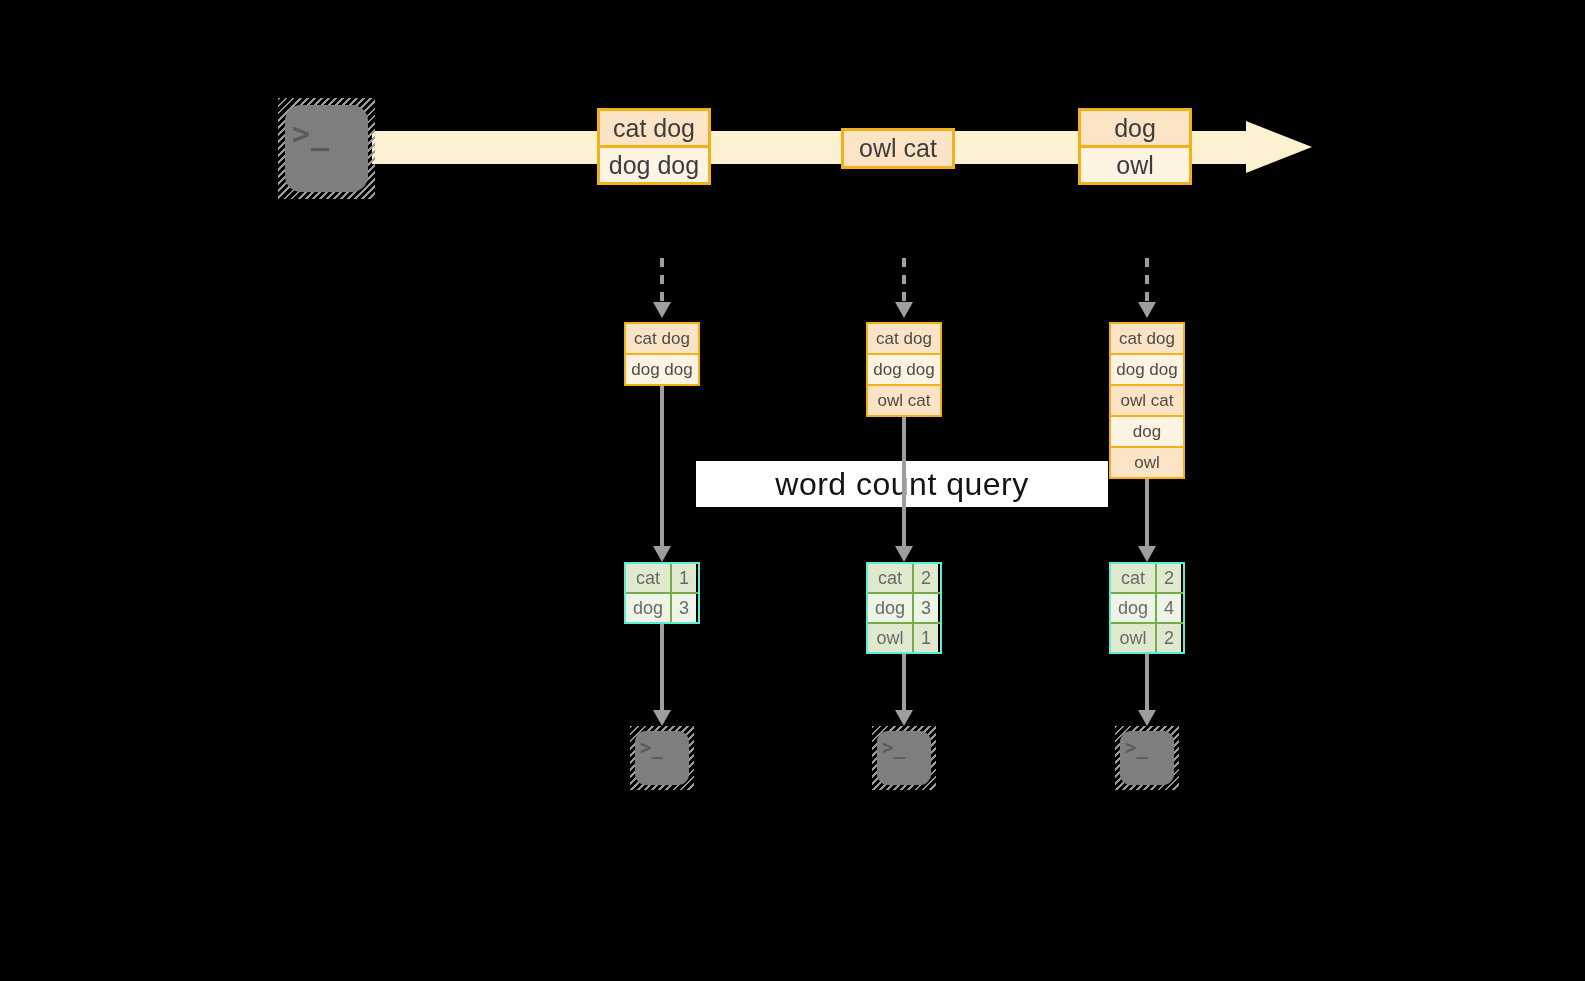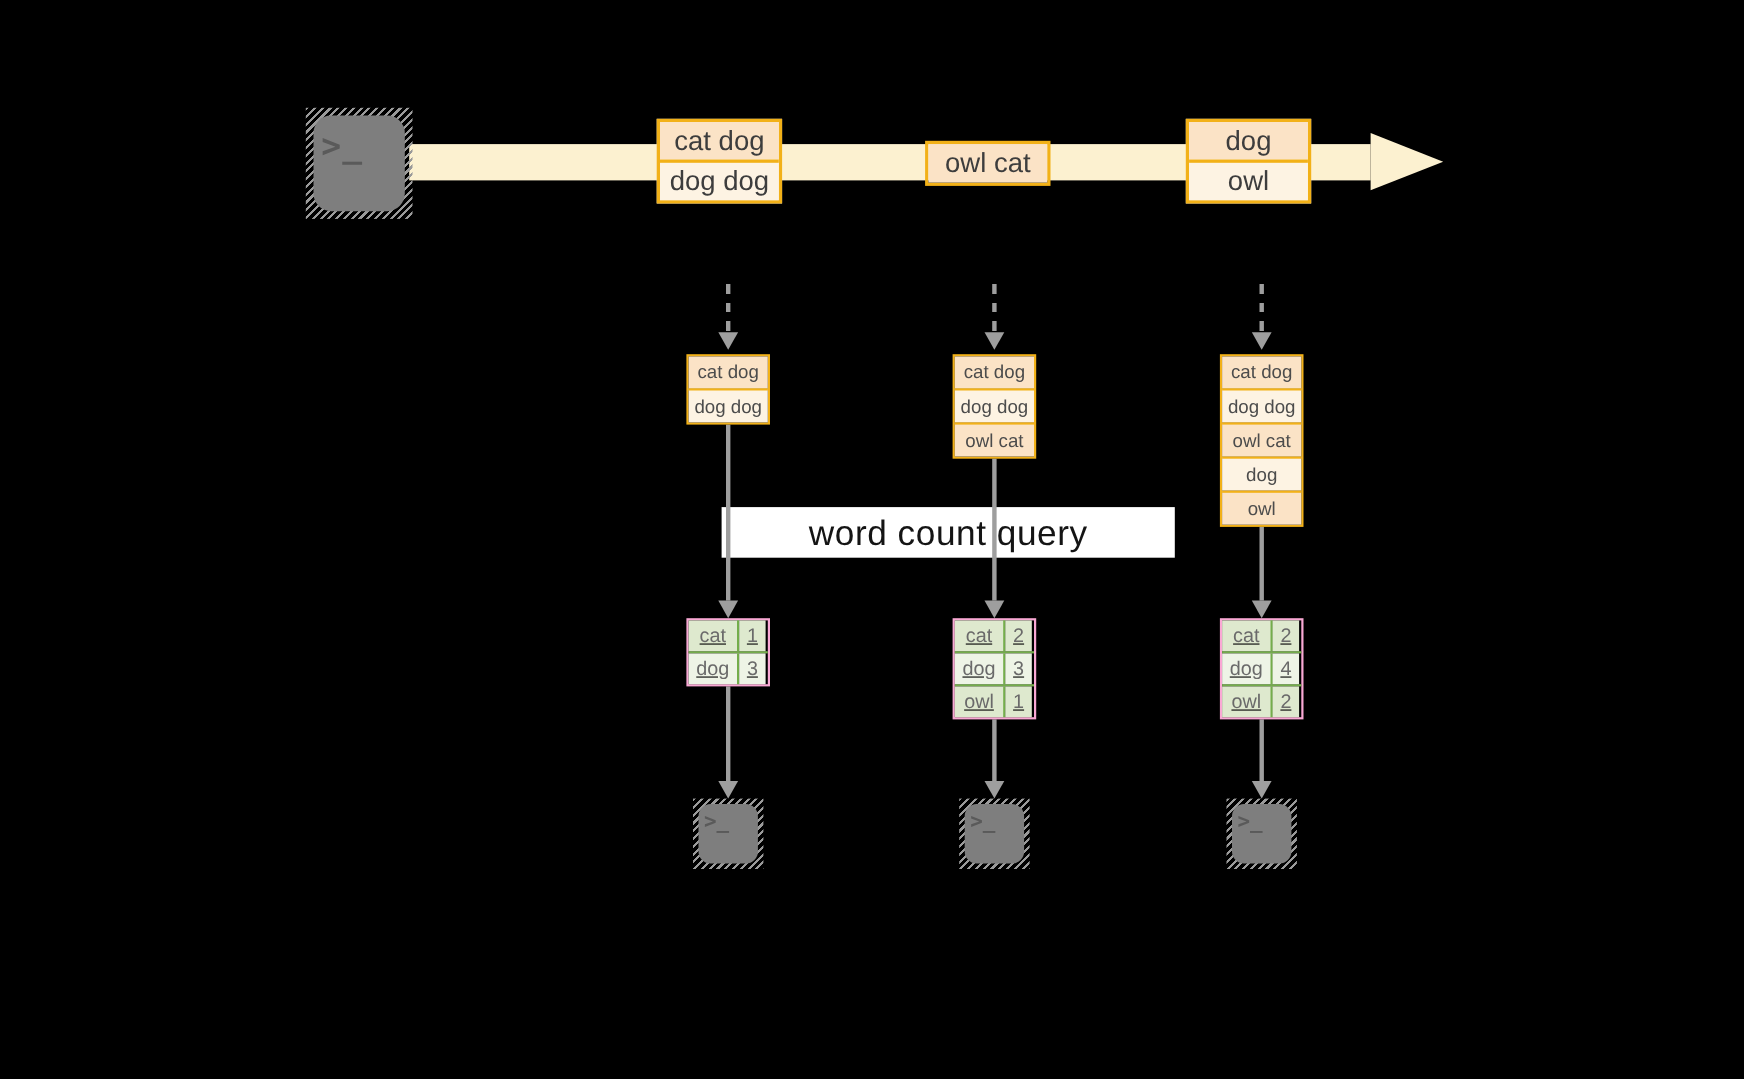--- a/index.html
+++ b/index.html
@@ -48,21 +48,21 @@
   }
   .stack-row{
     height:29px;display:flex;align-items:center;justify-content:center;
     font-size:17px;color:#4c4c4c;
   }
   .stack-row:nth-child(odd){background:#fbe3c6;}
   .stack-row:nth-child(even){background:#fdf3e3;}
   .stack-row + .stack-row{border-top:2px solid #f2b118;}
   
   .wtable{
-    position:absolute;width:76px;border:2px solid #f9a8d4;box-sizing:border-box;z-index:3;text-decoration:underline;
+    position:absolute;width:76px;border:2px solid #5eead4;box-sizing:border-box;z-index:3;
   }
   .trow{display:flex;height:28px;}
   .trow + .trow{border-top:2px solid #74ad4b;}
   .trow:nth-child(odd) .tcell{background:#dee9ce;}
   .trow:nth-child(even) .tcell{background:#eef4e6;}
   .tcell{
     display:flex;align-items:center;justify-content:center;
     font-size:18px;color:#6a6a6a;height:28px;box-sizing:border-box;
   }
   .tword{width:46px;border-right:2px solid #74ad4b;}
@@ -72,21 +72,21 @@
   .vline.dashed{
     background:repeating-linear-gradient(to bottom,#9e9e9e 0 9px,rgba(0,0,0,0) 9px 17px);
   }
   .vhead{
     position:absolute;width:0;height:0;z-index:2;
     border-left:9px solid transparent;border-right:9px solid transparent;
     border-top:16px solid #9e9e9e;
   }
   
   .banner{
-    position:absolute;left:656px;top:461px;width:412px;height:46px;background:#ffffff;
+    position:absolute;left:696px;top:461px;width:412px;height:46px;background:#ffffff;
     display:flex;align-items:center;justify-content:center;z-index:1;
     font-size:32px;color:#141414;letter-spacing:0.5px;
   }
 </style>
 </head>
 <body>
 
 <div class="canvas">
 
   <div class="stream-band"></div>

